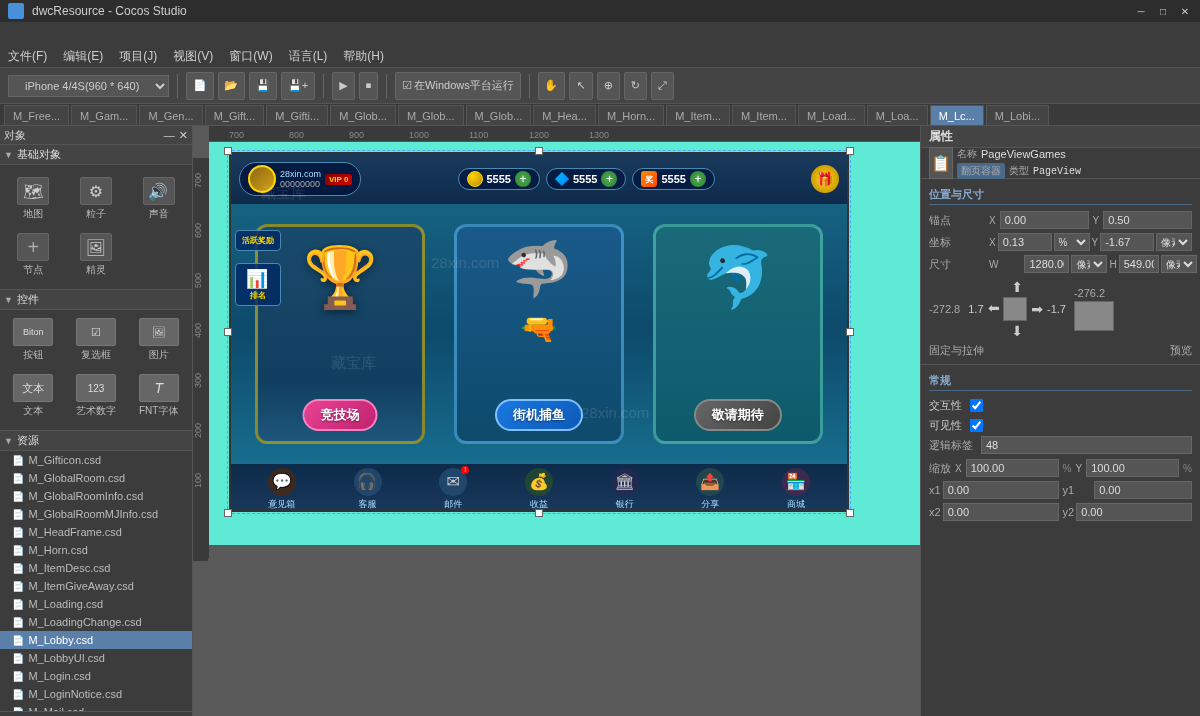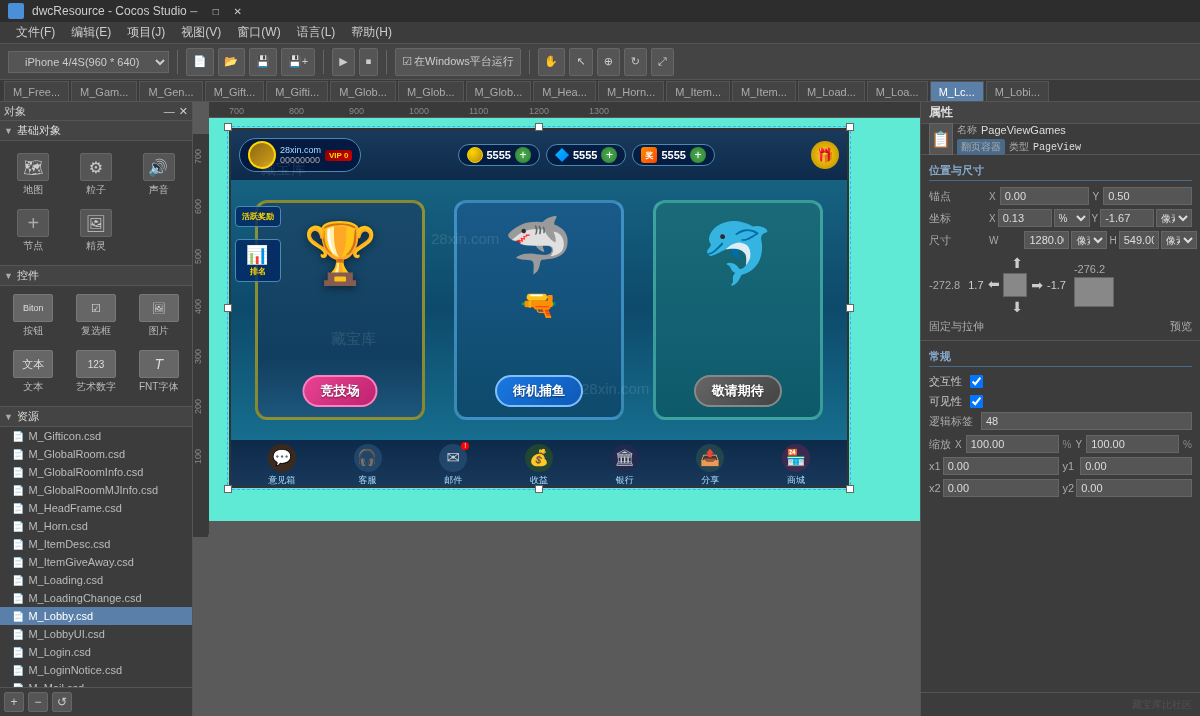--- a/index.html
+++ b/index.html
@@ -1,24 +1,24 @@
 <!DOCTYPE html>
 <html><head>
   <meta charset="utf-8">
   <style>
     * { box-sizing: border-box; margin: 0; padding: 0; }
     body { width: 1200px; height: 716px; overflow: hidden; background: #3c3c3c; font-family: 'Microsoft YaHei', Arial, sans-serif; font-size: 12px; color: #ccc; }
 
     
-    #titlebar { height: 22px; background: #2d2d2d; display: flex; align-items: center; padding: 0 8px; }
+    #titlebar { height: 22px; background: #2d2d2d; display: flex; align-items: center; padding: 0 8px; justify-content: space-between; }
     #titlebar .win-controls { display: flex; gap: 8px; }
     #titlebar .win-btn { width: 14px; height: 14px; border: none; cursor: pointer; font-size: 10px; color: #ccc; background: transparent; display: flex; align-items: center; justify-content: center; }
 
     
-    #menubar { height: 22px; background: #3c3c3c; display: flex; align-items: center; padding: 0 8px; border-bottom: 1px solid #555; }
+    #menubar { height: 22px; background: #3c3c3c; display: flex; align-items: center; padding: 0 0; border-bottom: 1px solid #555; margin-top: 24px; }
     #menubar span { padding: 2px 8px; font-size: 12px; color: #ccc; cursor: pointer; }
 
     
     #toolbar { height: 36px; background: #444; display: flex; align-items: center; padding: 0 8px; gap: 4px; border-bottom: 1px solid #555; }
     .tb-btn { height: 28px; padding: 2px 6px; background: #555; border: 1px solid #666; color: #ccc; font-size: 11px; cursor: pointer; display: flex; align-items: center; gap: 2px; border-radius: 2px; }
     .tb-sep { width: 1px; height: 24px; background: #666; margin: 0 4px; }
     .tb-select { height: 22px; background: #555; border: 1px solid #666; color: #ccc; font-size: 11px; padding: 0 12px; }
 
     
     #tabs-row { height: 22px; background: #3a3a3a; display: flex; align-items: flex-end; padding: 0 4px; border-bottom: 1px solid #555; overflow-x: auto; }
@@ -621,21 +621,21 @@
         <span style="font-size:10px;color:#aaa;">Y</span>
         <input class="coord-input" value="100.00" style="width: 40px;">
         <span style="font-size:10px;color:#888;">%</span>
       </div>
 
       <div style="display:grid;grid-template-columns:1fr 1fr;gap:4px;margin-top:4px;">
         <div style="display:flex;align-items:center;gap:2px;">
           <span style="font-size:11px;color:#aaa;">x1</span>
           <input class="coord-input" value="0.00" style="width: 40px;">
         </div>
-        <div style="display:flex;align-items:center;gap:6px;">
+        <div style="display:flex;align-items:center;gap:20px;">
           <span style="font-size:11px;color:#aaa;">y1</span>
           <input class="coord-input" value="0.00" style="width: 40px;">
         </div>
         <div style="display:flex;align-items:center;gap:2px;">
           <span style="font-size:11px;color:#aaa;">x2</span>
           <input class="coord-input" value="0.00" style="width: 40px;">
         </div>
         <div style="display:flex;align-items:center;gap:2px;">
           <span style="font-size:11px;color:#aaa;">y2</span>
           <input class="coord-input" value="0.00" style="width: 40px;">

